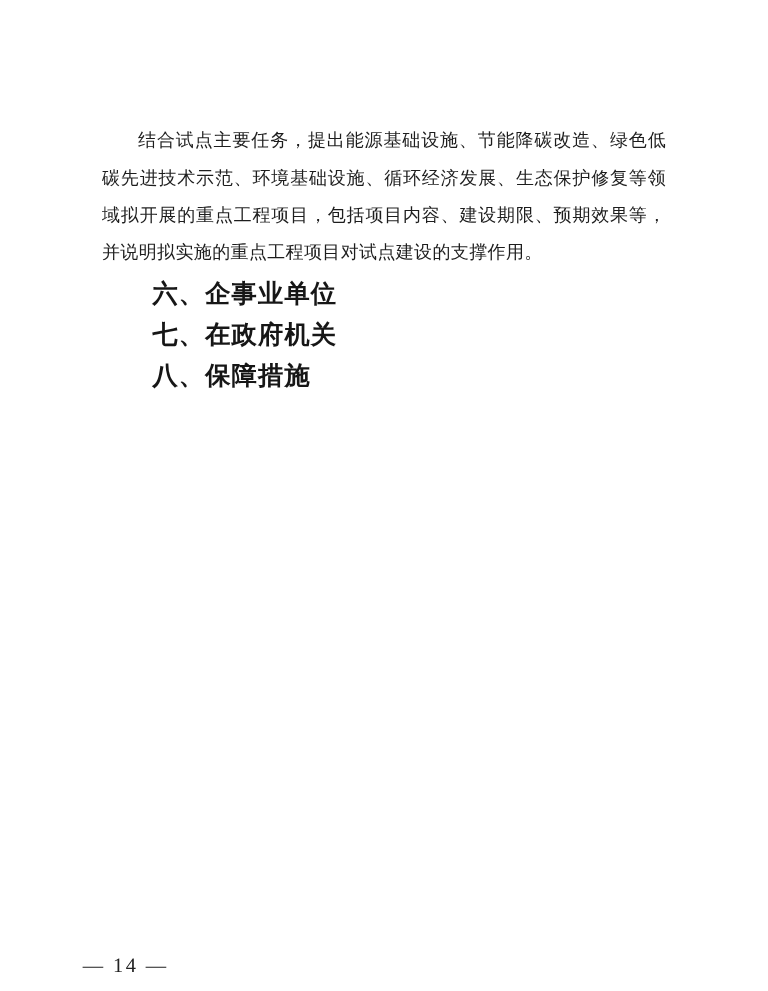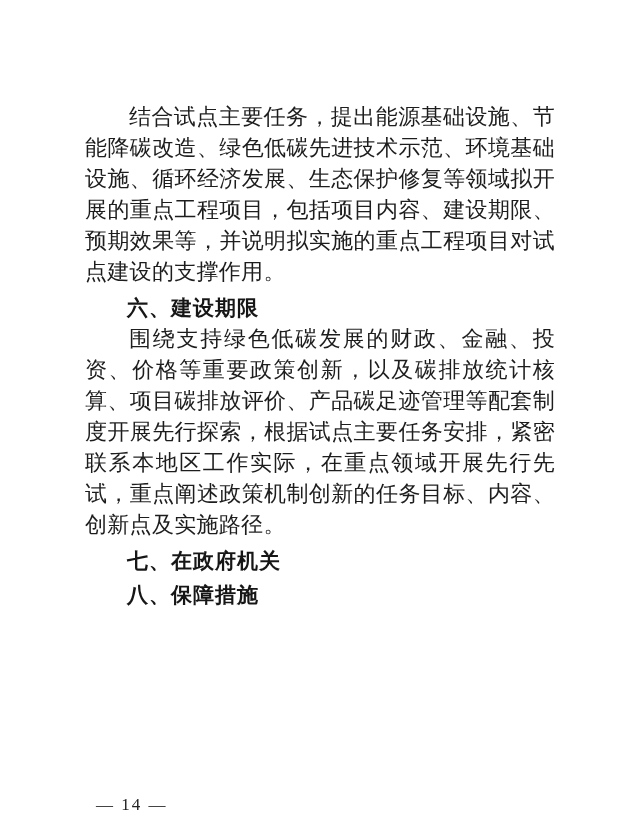--- a/index.html
+++ b/index.html
@@ -17,52 +17,50 @@
     color: #1d1d1d;
   }
   .content {
     position: absolute;
     top: 103px;
     left: 85px;
     width: 470px;
   }
   .para {
     margin: 0;
-    font-size: 22px;
+    font-size: 15px;
     line-height: 31px;
     text-align: justify;
     text-indent: 2em;
     letter-spacing: 0.3px;
-    font-family: Liberation Mono, monospace;
   }
   .heading {
     margin: 3px 0 2px 0;
     font-size: 21px;
     line-height: 31px;
     font-weight: 700;
     font-family: "Liberation Sans", "DejaVu Sans", sans-serif;
     text-indent: 2em;
     letter-spacing: 1px;
     color: #161616;
   }
   .footer {
     position: absolute;
-    left: 96px;
+    left: 69px;
     bottom: 11px;
     font-size: 17px;
     letter-spacing: 2px;
     color: #222222;
   }
 </style>
 </head>
 <body>
 
 <div class="page">
   <div class="content">
     <p class="para">结合试点主要任务，提出能源基础设施、节能降碳改造、绿色低碳先进技术示范、环境基础设施、循环经济发展、生态保护修复等领域拟开展的重点工程项目，包括项目内容、建设期限、预期效果等，并说明拟实施的重点工程项目对试点建设的支撑作用。</p>
-    <h2 class="heading">六、建设期限</h2>
-    <p class="para">围绕支持绿色低碳发展的财政、金融、投资、价格等重要政策创新，以及碳排放统计核算、项目碳排放评价、产品碳足迹管理等配套制度开展先行探索，根据试点主要任务安排，紧密联系本地区工作实际，在重点领域开展先行先试，重点阐述政策机制创新的任务目标、内容、创新点及实施路径。</p>
+    <h2 class="heading">六、企事业单位</h2>
     <h2 class="heading">七、在政府机关</h2>
     <h2 class="heading">八、保障措施</h2>
 
   </div>
   <div class="footer">— 14 —</div>
 </div>
 
 </body></html>

